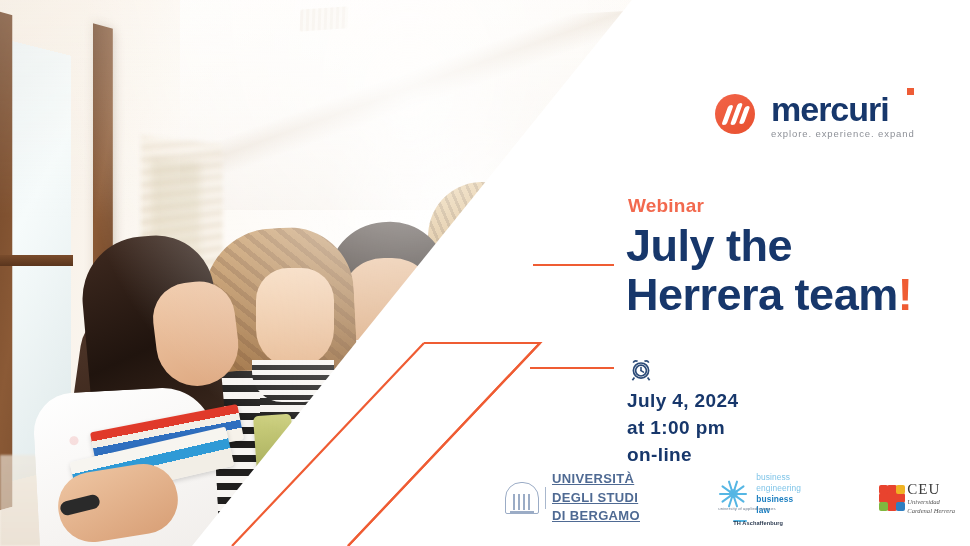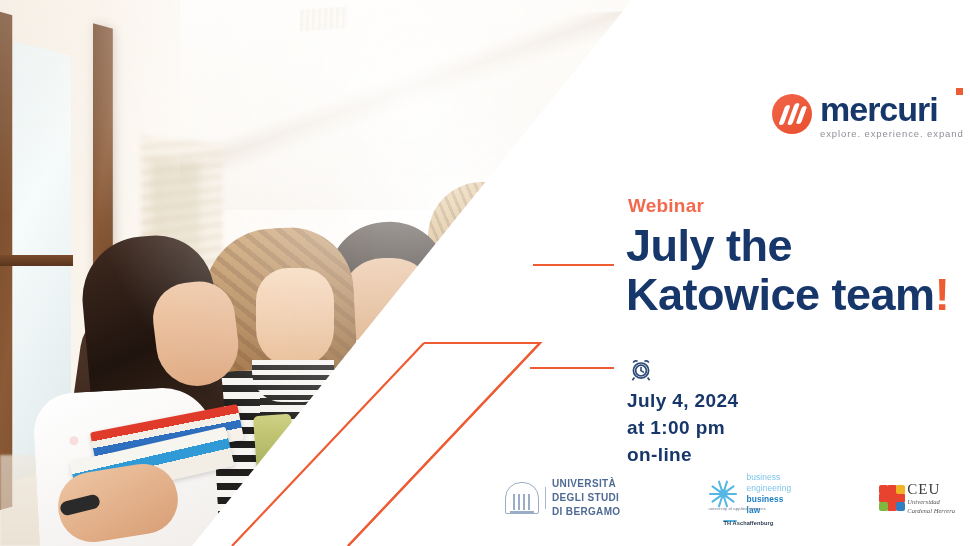--- a/index.html
+++ b/index.html
@@ -257,21 +257,21 @@
     z-index:5;
   }
 
   
   #deco{position:absolute;left:0;top:0;width:970px;height:546px;z-index:6;pointer-events:none;}
 
   
   #content{position:absolute;left:0;top:0;width:970px;height:546px;z-index:8;}
 
   
-  #logo{position:absolute;left:772px;top:92px;display:flex;align-items:flex-start;}
+  #logo{position:absolute;left:715px;top:92px;display:flex;align-items:flex-start;gap:8px;}
   #logo-mark{
     width:40px;height:40px;border-radius:50%;
     background:linear-gradient(145deg,#f26449,#e8502f);
     position:relative;overflow:hidden;flex:none;margin-top:2px;
   }
   #logo-mark i{
     position:absolute;top:9px;width:5px;height:22px;border-radius:3px;background:#fff;
     transform:skewX(-20deg);
   }
   #logo-mark i:nth-child(1){left:10px;height:20px;top:11px;}
@@ -335,21 +335,21 @@
   }
   .p-arch::before{
     content:"";position:absolute;left:7px;bottom:3px;width:18px;height:16px;
     background:repeating-linear-gradient(90deg,#9bacc6 0 1.6px,transparent 1.6px 5px);
   }
   .p-arch::after{
     content:"";position:absolute;left:4px;bottom:0;width:24px;height:2px;background:#9bacc6;
   }
   .p-rule{width:1px;height:22px;background:#a8b7cd;margin:0 6px;}
   .p-berg{font-size:7.4px;color:#4f6party;}
-  .p-berg{font-size:10px;color:#4f6a93;font-weight:bold;line-height:1.42;letter-spacing:.35px;}
+  .p-berg{font-size:13px;color:#4f6a93;font-weight:bold;line-height:1.42;letter-spacing:.35px;text-decoration:underline;}
   .p-sun{
     width:34px;height:30px;flex:none;position:relative;
   }
   .p-sun span{
     position:absolute;left:15px;top:14px;width:14px;height:2px;background:#55b6e4;
     transform-origin:0 50%;border-radius:1px;
   }
   .p-sun .core{
     left:11px;top:10px;width:9px;height:9px;border-radius:50%;background:#7cc8ea;transform:none;
   }
@@ -458,21 +458,21 @@
         <div id="logo-word">mercuri</div>
         <div id="logo-dot"></div>
         <div id="logo-tag">explore. experience. expand</div>
       </div>
     </div>
 
     <div id="eyebrow">Webinar</div>
 
     <div id="headline">
       <span>July the</span><br>
-      <span>Katowice team</span><span class="bang">!</span>
+      <span>Herrera team</span><span class="bang">!</span>
     </div>
 
     <svg id="clock-icon" width="26" height="26" viewBox="0 0 26 26">
       <g fill="none" stroke="#2b4a77" stroke-width="1.7">
         <circle cx="13" cy="14.6" r="7.6"></circle>
         <circle cx="13" cy="14.6" r="5.4"></circle>
         <path d="M5.2 6.6 A3.3 3.3 0 0 1 9.6 5.3"></path>
         <path d="M20.8 6.6 A3.3 3.3 0 0 0 16.4 5.3"></path>
         <path d="M6.4 21.4 L4.4 24.2"></path>
         <path d="M19.6 21.4 L21.6 24.2"></path>

